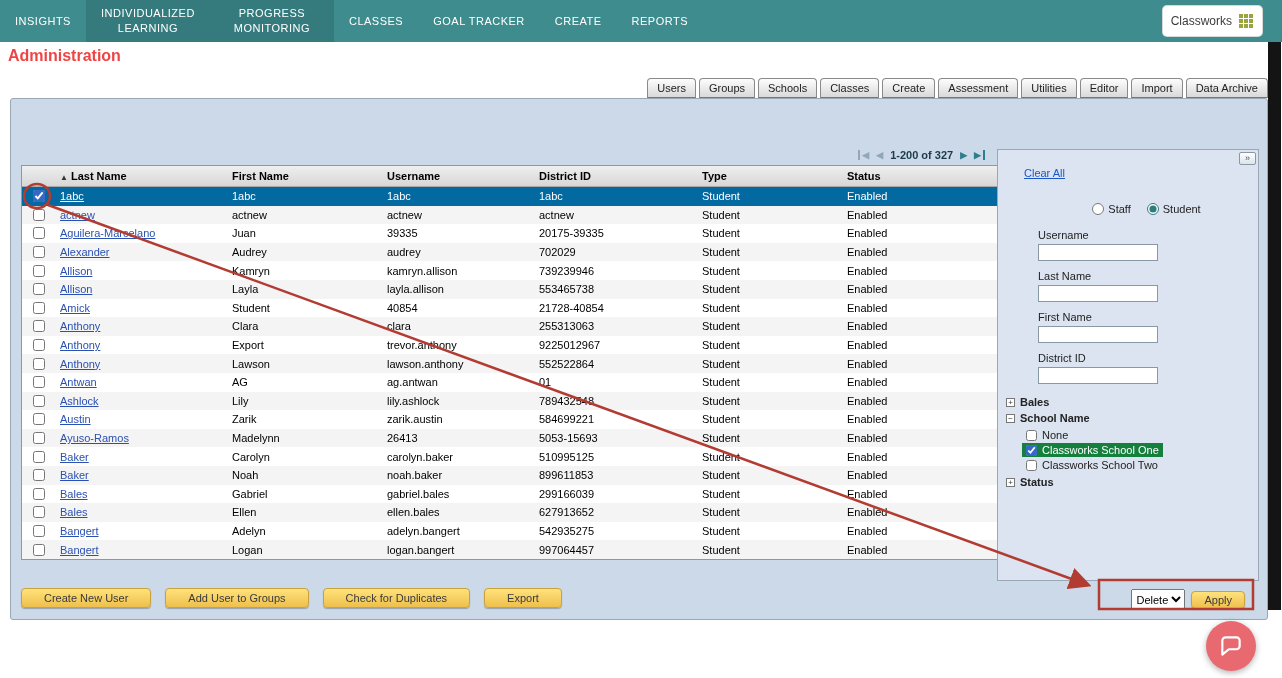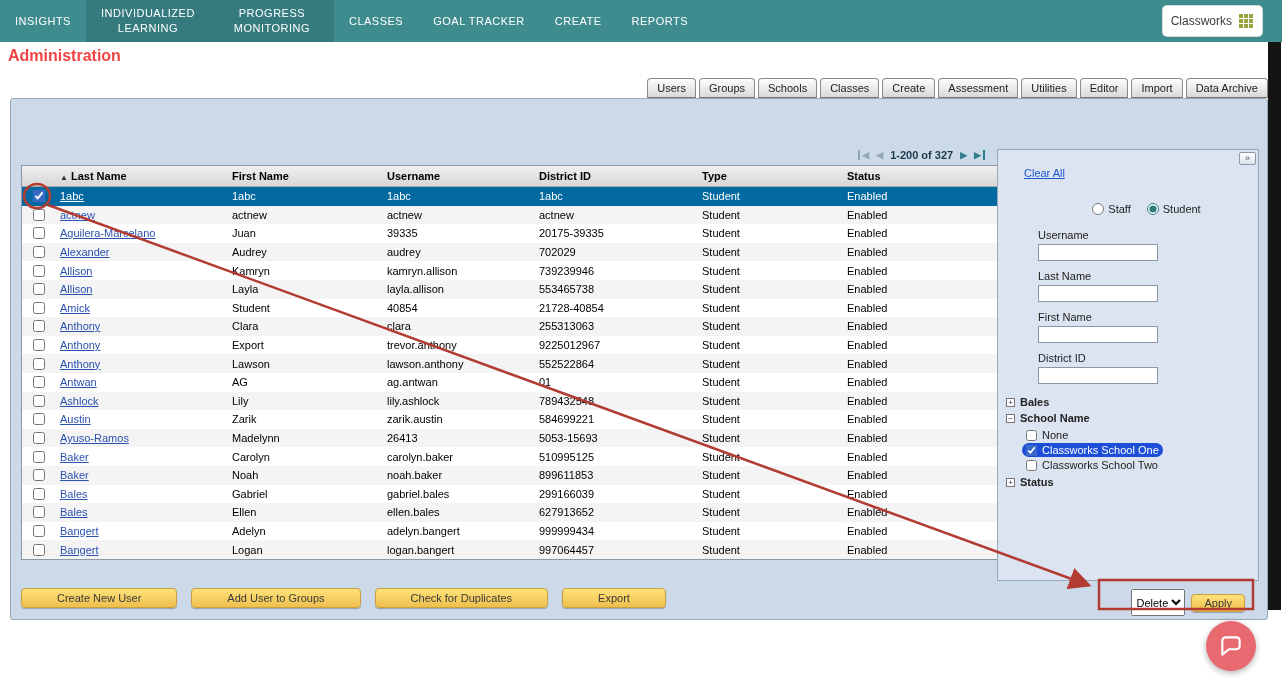--- a/index.html
+++ b/index.html
@@ -103,34 +103,34 @@
   .field input { width:120px; height:17px; border:1px solid #8a97a5; background:#fff; font-size:11px; padding:0 3px; }
   .sections { margin:12px 0 0 8px; }
   .section-head { display:flex; align-items:center; gap:5px; margin:3px 0 4px; font-weight:bold; cursor:pointer; }
   .expander {
     width:9px; height:9px; border:1px solid #777; background:#fff;
     font-size:8px; line-height:7px; text-align:center; color:#333; font-weight:normal;
   }
   .options { margin:0 0 4px 16px; }
   .option { display:flex; align-items:center; gap:5px; padding:1px 4px; margin:1px 0; width:max-content; cursor:pointer; }
   .option input { width:11px; height:11px; accent-color:#3668c8; cursor:pointer; }
-  .option.selected { background:#1d4ed8; color:#fff;border-radius:7px; }
+  .option.selected { background:#15803d; color:#fff; }
 
   
   .actions { position:absolute; left:10px; top:489px; display:flex; gap:14px; }
   .btn-yellow {
     font-family:"Liberation Sans", sans-serif;
     font-size:11px; color:#3a3a3a;
     background:linear-gradient(#ffe27a,#eebf4d);
     border:1px solid #c9a23d; border-radius:4px;
-    padding:3px 35px; cursor:pointer; box-shadow:0 1px 1px rgba(0,0,0,.25);
+    padding:3px 22px; cursor:pointer; box-shadow:0 1px 1px rgba(0,0,0,.25);
     white-space:nowrap;
   }
   .bulk { position:absolute; right:22px; top:490px; display:flex; gap:6px; align-items:center; }
-  .bulk select { font-size:11px; height:27px; cursor:pointer; }
+  .bulk select { font-size:11px; height:21px; cursor:pointer; }
   .bulk .btn-yellow { padding:2px 12px; }
 
   
   .annotations { position:absolute; left:0; top:0; width:1282px; height:678px; pointer-events:none; z-index:50; }
   .scroll-strip { position:absolute; left:1268px; top:42px; width:13px; height:568px; background:#141414; z-index:40; }
   .chat-bubble {
     position:absolute; left:1206px; top:621px; width:50px; height:50px;
     border-radius:50%; background:#e96971; display:flex; align-items:center; justify-content:center;
     box-shadow:0 2px 6px rgba(0,0,0,.3); cursor:pointer; z-index:45;
   }
@@ -476,21 +476,21 @@
 
         <div class="tr">
           <div class="td col-check">
             <input type="checkbox" class="row-check" style="">
           </div>
           <div class="td col-last">
             <a class="user-link">Bangert</a>
           </div>
           <div class="td col-first">Adelyn</div>
           <div class="td col-user">adelyn.bangert</div>
-          <div class="td col-district">999999434</div>
+          <div class="td col-district">542935275</div>
           <div class="td col-type">Student</div>
           <div class="td col-status">Enabled</div>
         </div>
 
         <div class="tr">
           <div class="td col-check">
             <input type="checkbox" class="row-check" style="">
           </div>
           <div class="td col-last">
             <a class="user-link">Bangert</a>

